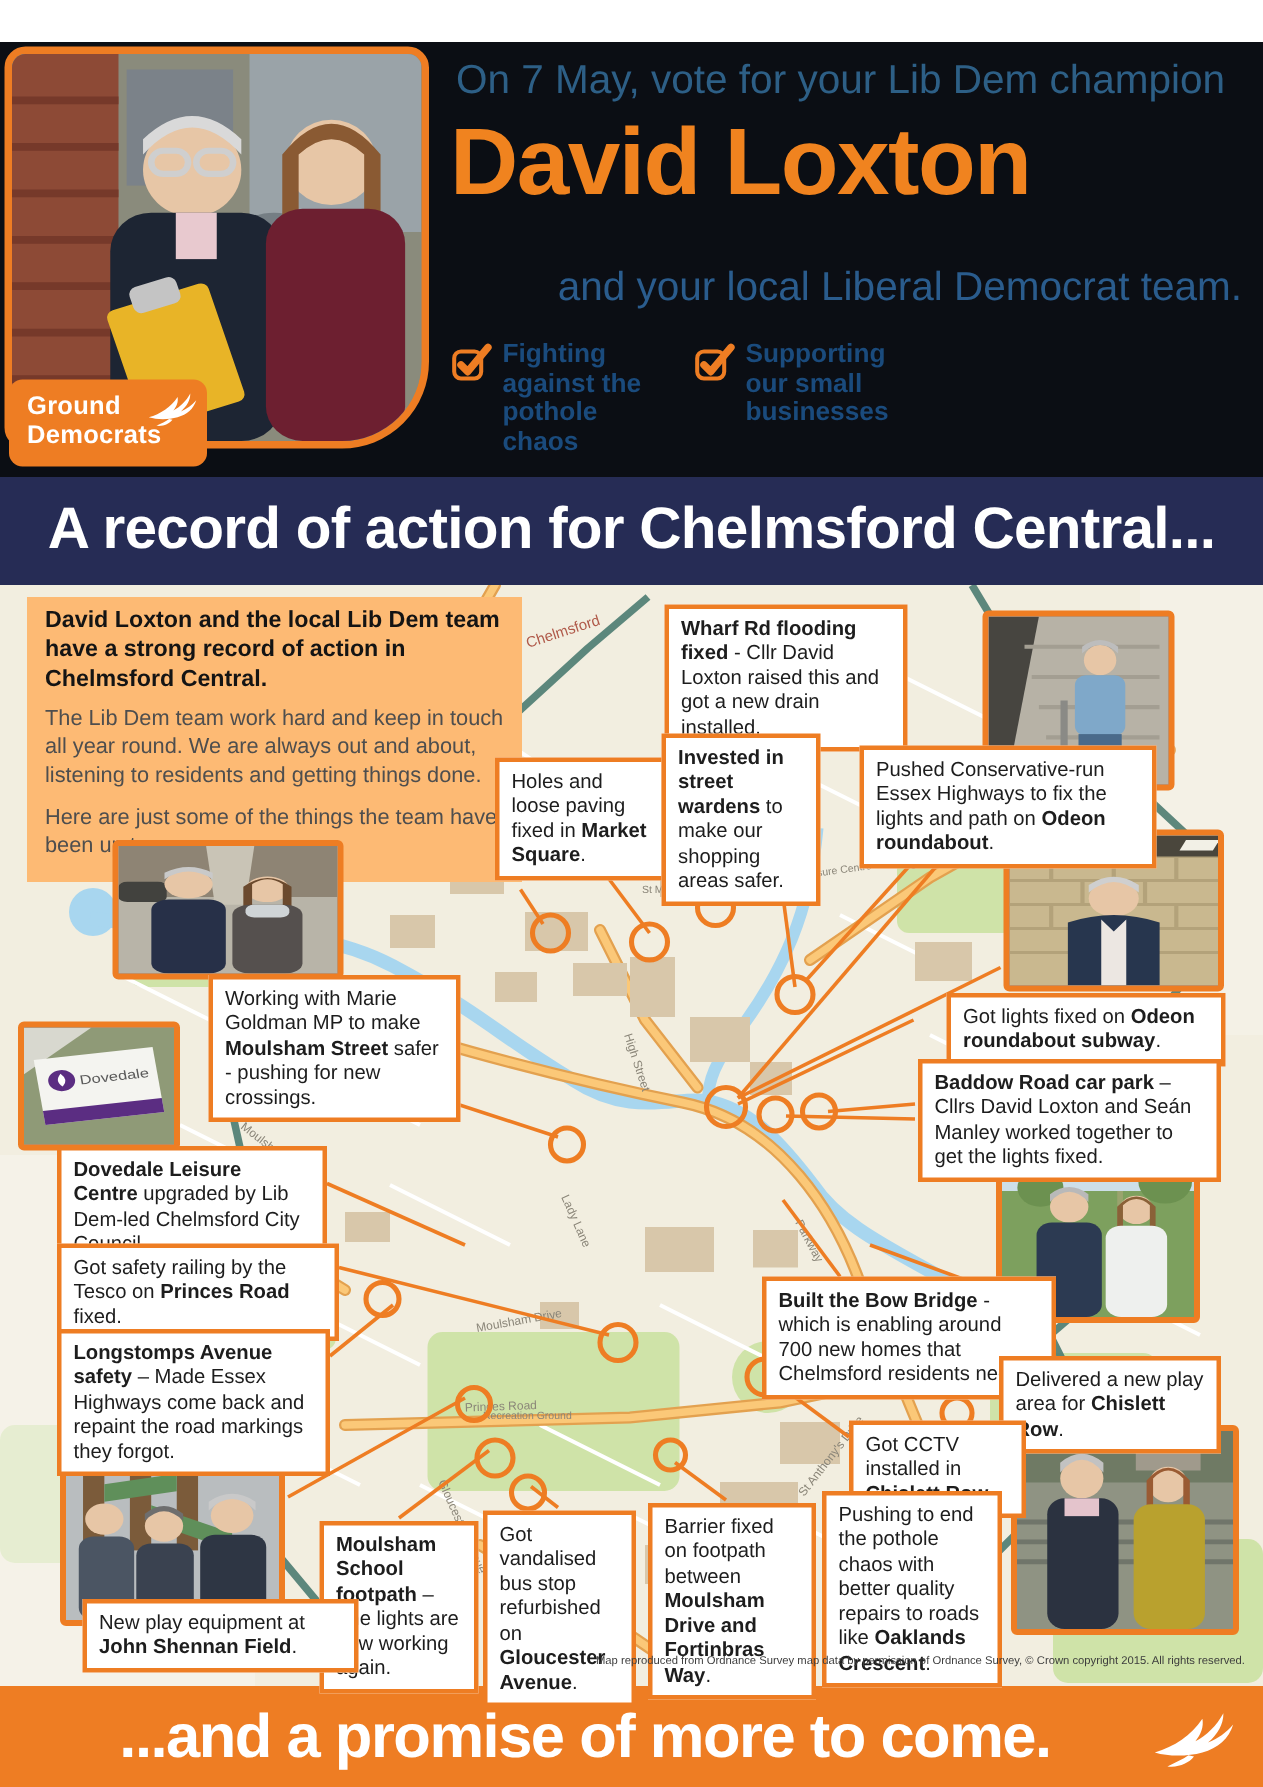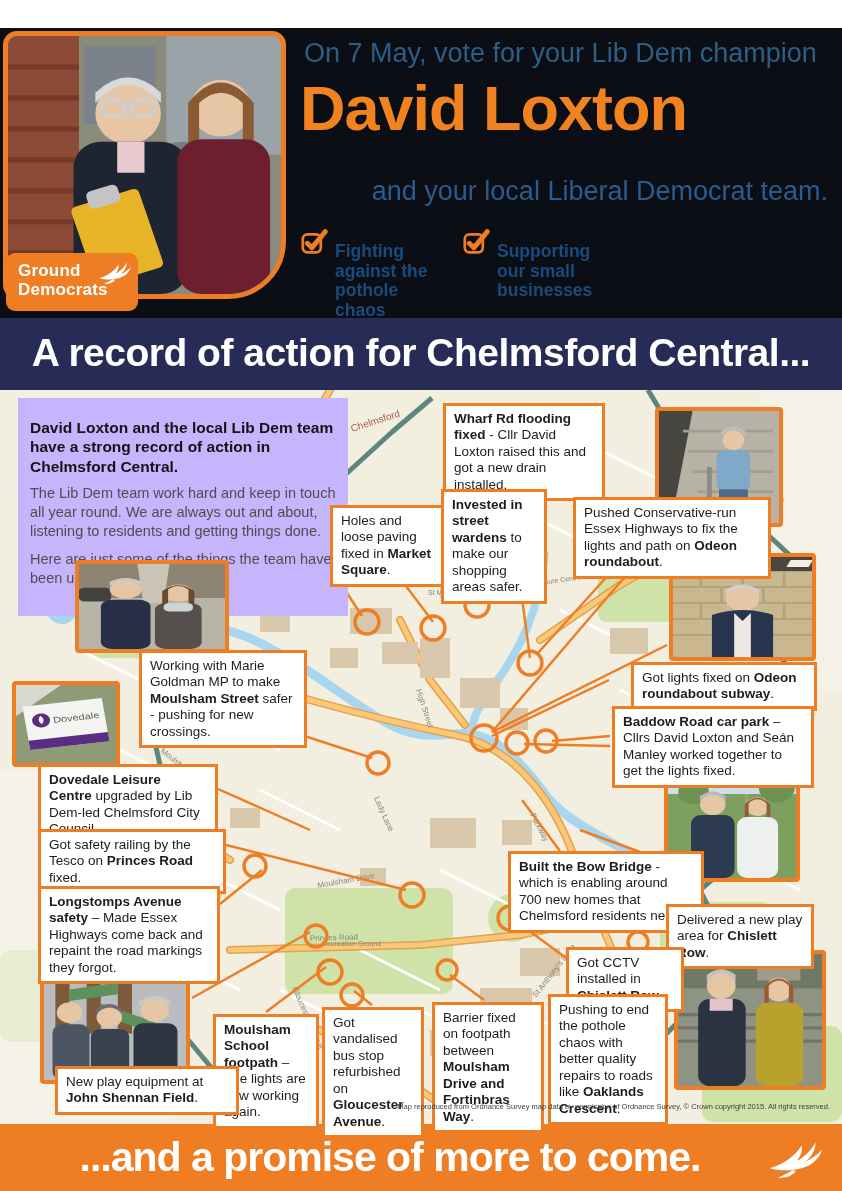--- a/index.html
+++ b/index.html
@@ -16,31 +16,31 @@
   .logo-line{font-size:17px;font-weight:700;line-height:1.12;letter-spacing:.2px;}
   .logo-bird{position:absolute;right:6px;top:6px;width:34px;height:26px;}
   .kicker{position:absolute;left:304px;top:10px;width:525px;font-size:27px;font-weight:400;color:#2d5f86;}
   .hero-title{position:absolute;left:300px;top:44px;width:535px;font-size:63px;font-weight:800;
       letter-spacing:-1px;color:#f0831f;}
   .hero-sub{position:absolute;left:300px;top:148px;width:528px;text-align:right;font-size:27px;
       font-weight:400;color:#2a5c8d;}
   .checks{position:absolute;left:301px;top:198px;display:flex;}
   .check-item{display:flex;align-items:flex-start;}
   .check-item .ck{width:27px;height:27px;flex:0 0 27px;margin-right:7px;margin-top:2px;}
-  .check-label{font-size:17.5px;font-weight:700;color:#1a4b7d;line-height:1.12;margin-top:16px;}
+  .check-label{font-size:17.5px;font-weight:700;color:#1a4b7d;line-height:1.12;}
   .ci1{width:162px;} .ci1 .check-label{width:118px;}
   .ci2{width:160px;} .ci2 .check-label{width:112px;}
   .ci3{width:205px;} .ci3 .check-label{width:160px;}
   
   .record-banner{position:absolute;left:0;top:318px;width:842px;height:72px;background:#262c55;
       color:#fff;font-size:39px;font-weight:800;letter-spacing:-.5px;text-align:center;line-height:70px;}
   
   .map-area{position:absolute;left:0;top:390px;width:842px;height:734px;background:#f2eee0;}
   .map-area svg.basemap{position:absolute;left:0;top:0;}
-  .intro{position:absolute;left:18px;top:8px;width:306px;background:#c4b5fd;padding:20px 12px;z-index:4;}
+  .intro{position:absolute;left:18px;top:8px;width:306px;background:#fdba74;padding:6px 12px;z-index:4;}
   .intro h2{margin:0 0 8px 0;font-size:15.5px;line-height:1.25;color:#141414;}
   .intro p{margin:0 0 9px 0;font-size:14.5px;line-height:1.3;color:#4e4e4e;}
   .callout{position:absolute;background:#fff;border:3px solid #ee7d23;padding:5px 8px;
       font-size:13.5px;line-height:1.22;color:#1d1d1d;z-index:5;box-sizing:border-box;}
   .callout b{font-weight:700;}
   .photo{position:absolute;border:4px solid #ee7d23;border-radius:4px;overflow:hidden;z-index:4;background:#999;}
   .photo svg{display:block;width:100%;height:100%;}
   .map-credit{position:absolute;right:12px;top:712px;font-size:7.5px;color:#3d3d3d;z-index:6;}
   
   .footer{position:absolute;left:0;top:1124px;width:842px;height:67px;background:#ee7d23;}

